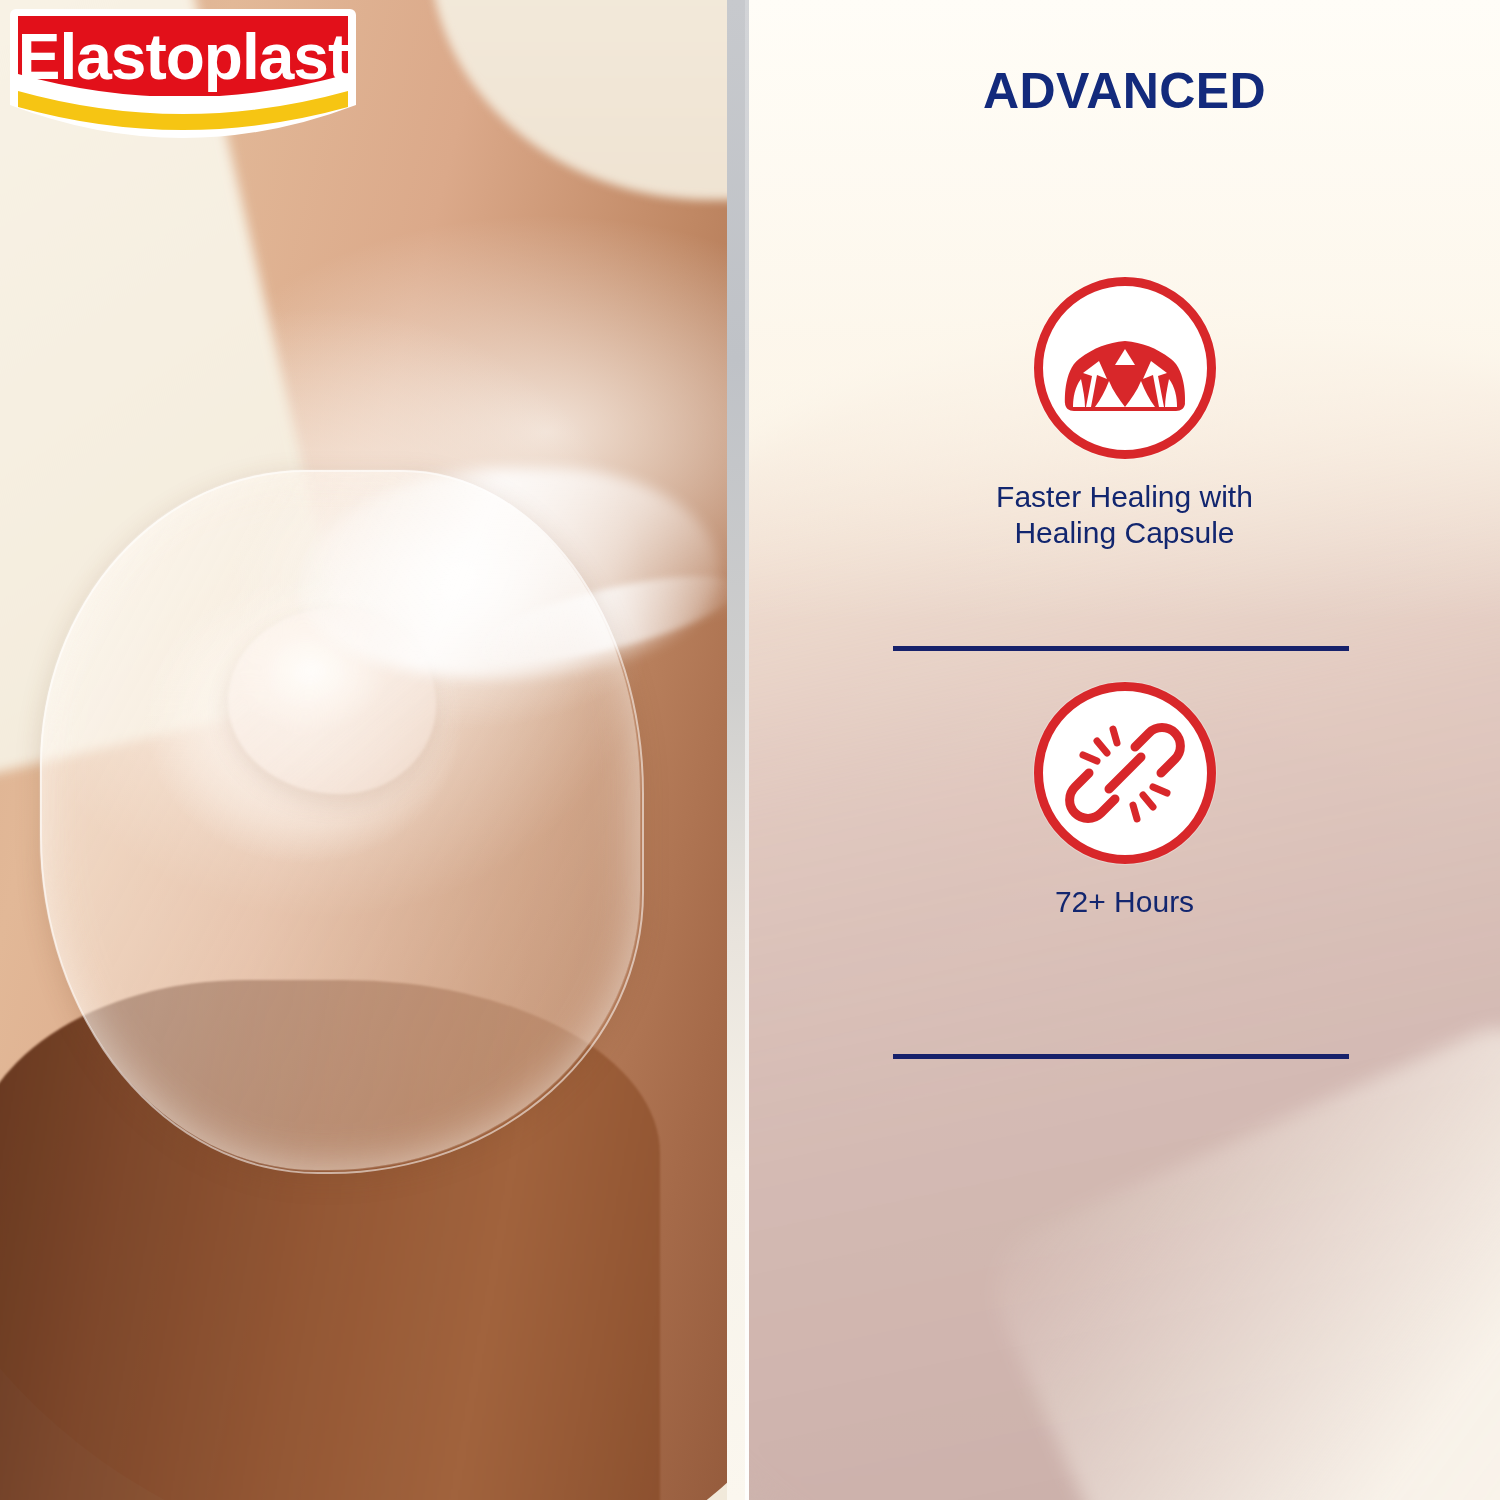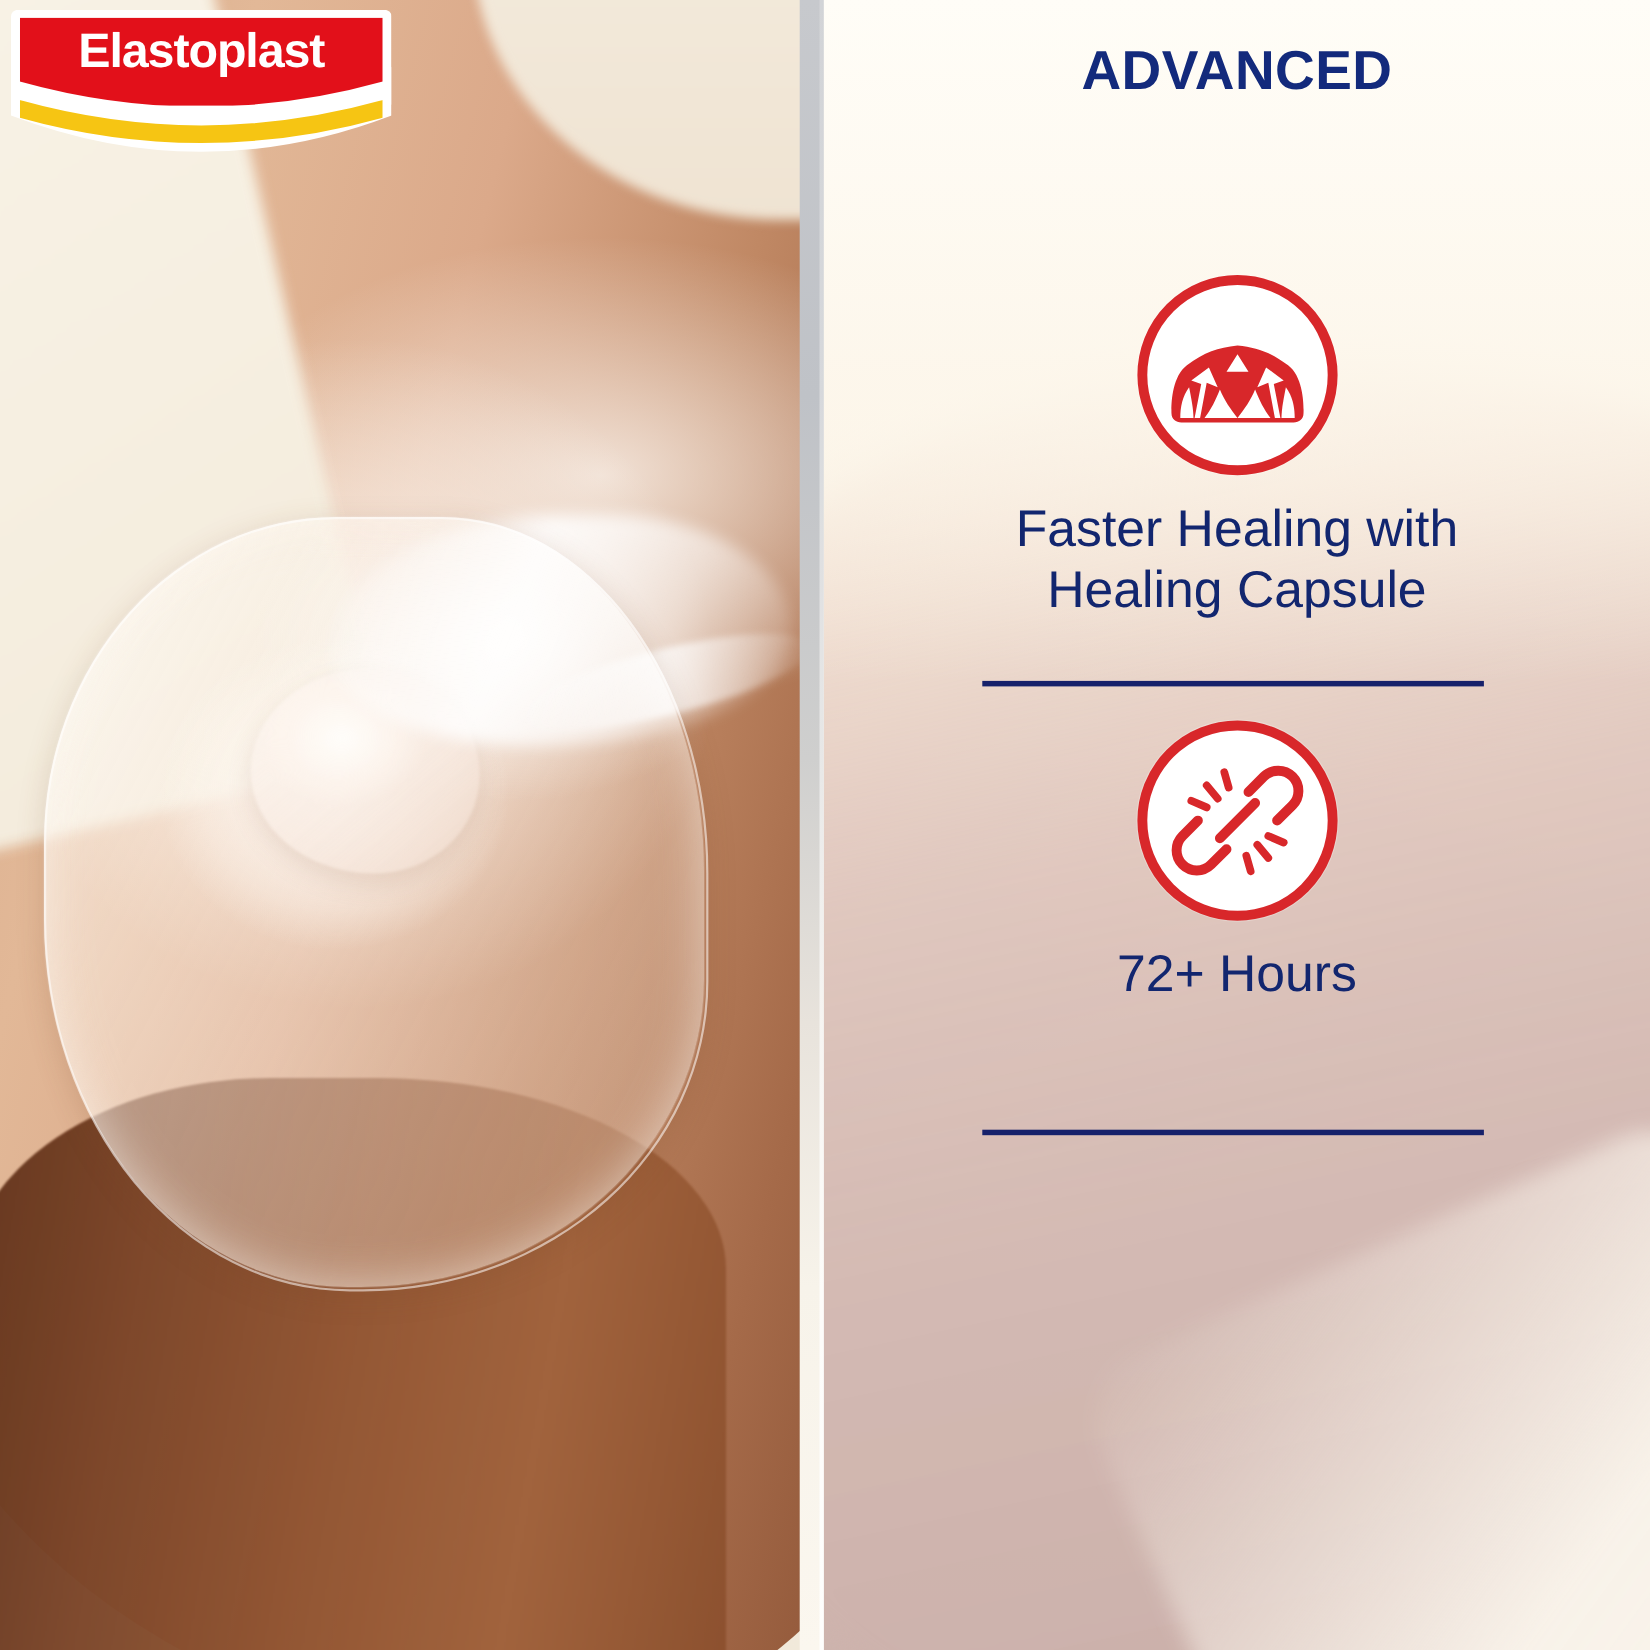--- a/index.html
+++ b/index.html
@@ -179,21 +179,21 @@
     clip-path: path("M0,0 Q165,46 330,0 L330,16 Q165,62 0,16 Z");
   }
   .logo-text {
     position: absolute;
     left: 0; top: 16px;
     width: 346px;
     text-align: center;
     color: #ffffff;
     font-family: "Liberation Sans", sans-serif;
     font-weight: bold;
-    font-size: 44px;
+    font-size: 64px;
     letter-spacing: -1px;
     line-height: 1;
   }
 
   
   .v-divider {
     position: absolute;
     left: 727px; top: 0;
     width: 22px; height: 1500px;
     background: linear-gradient(180deg,
@@ -255,20 +255,21 @@
     position: absolute;
     left: 0; top: 0;
     width: 751px; height: 620px;
     background: linear-gradient(180deg, rgba(255,253,247,0.98) 0%, rgba(253,247,236,0.85) 55%, rgba(250,242,228,0) 100%);
   }
 
   .panel-content {
     position: absolute;
     inset: 0;
     padding: 0;
+    margin-top: 27px;
   }
 
   .heading {
     position: absolute;
     left: 0; top: 36px;
     width: 751px;
     text-align: center;
     color: #132a7c;
     font-family: "Liberation Sans", sans-serif;
     font-weight: bold;
@@ -300,21 +301,21 @@
     justify-content: center;
     box-shadow: 0 0 0 1px rgba(255,255,255,0.25);
   }
   .icon-circle svg { display: block; }
 
   .feature-label {
     margin-top: 20px;
     color: #12266f;
     font-family: "Liberation Sans", sans-serif;
     font-weight: normal;
-    font-size: 47px;
+    font-size: 30px;
     line-height: 1.2;
     letter-spacing: 0px;
   }
   .feature-label span { display: block; }
 
   .h-divider {
     position: absolute;
     left: 144px;
     width: 456px;
     height: 5px;

